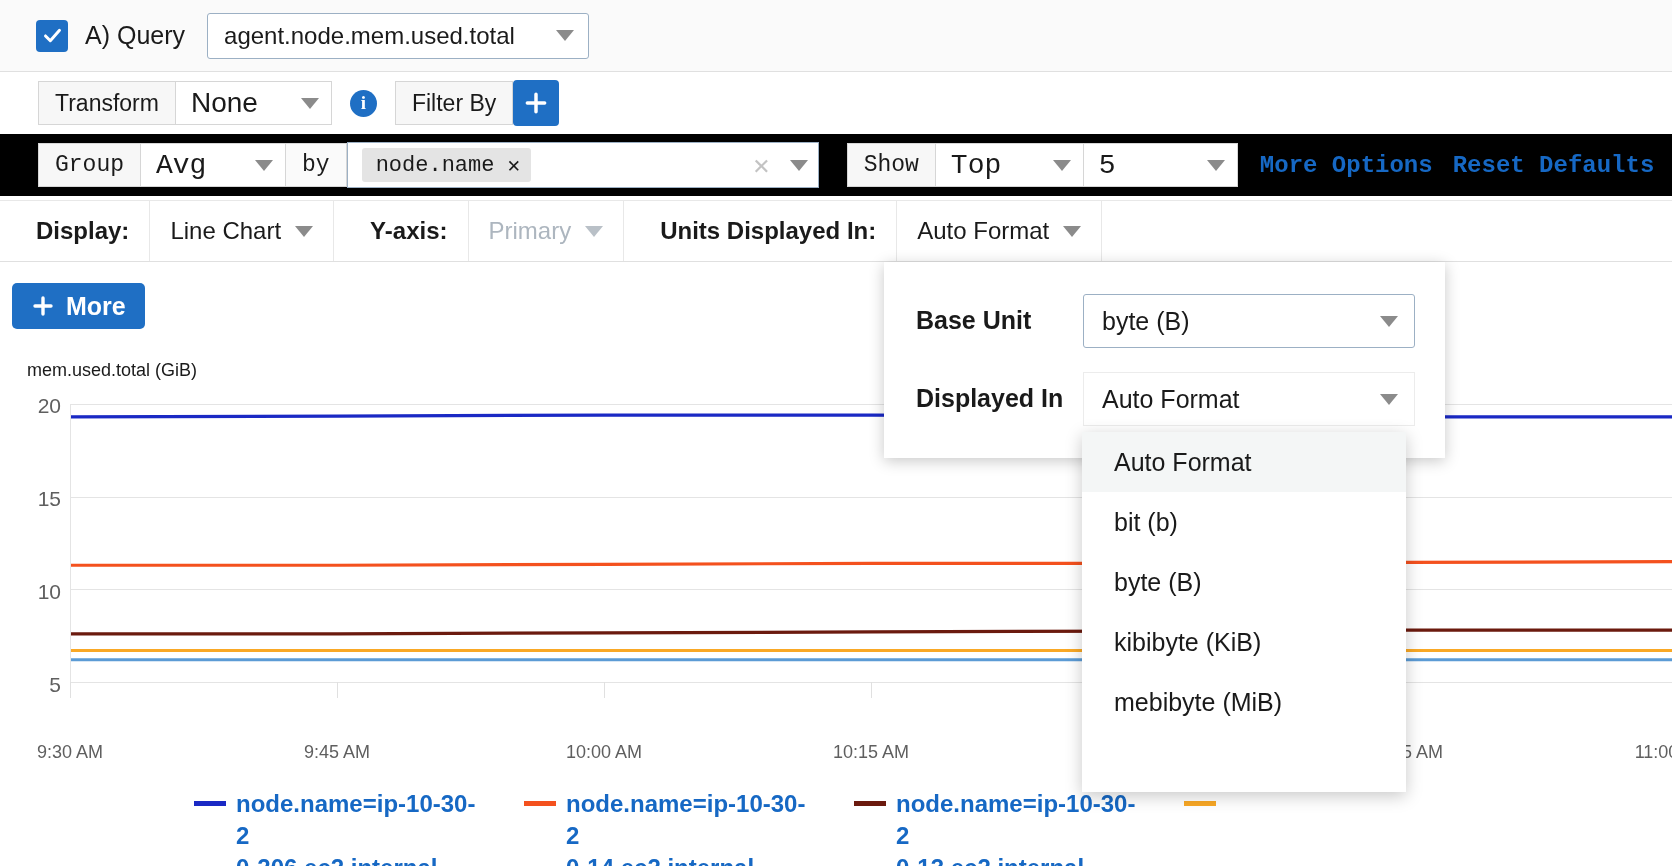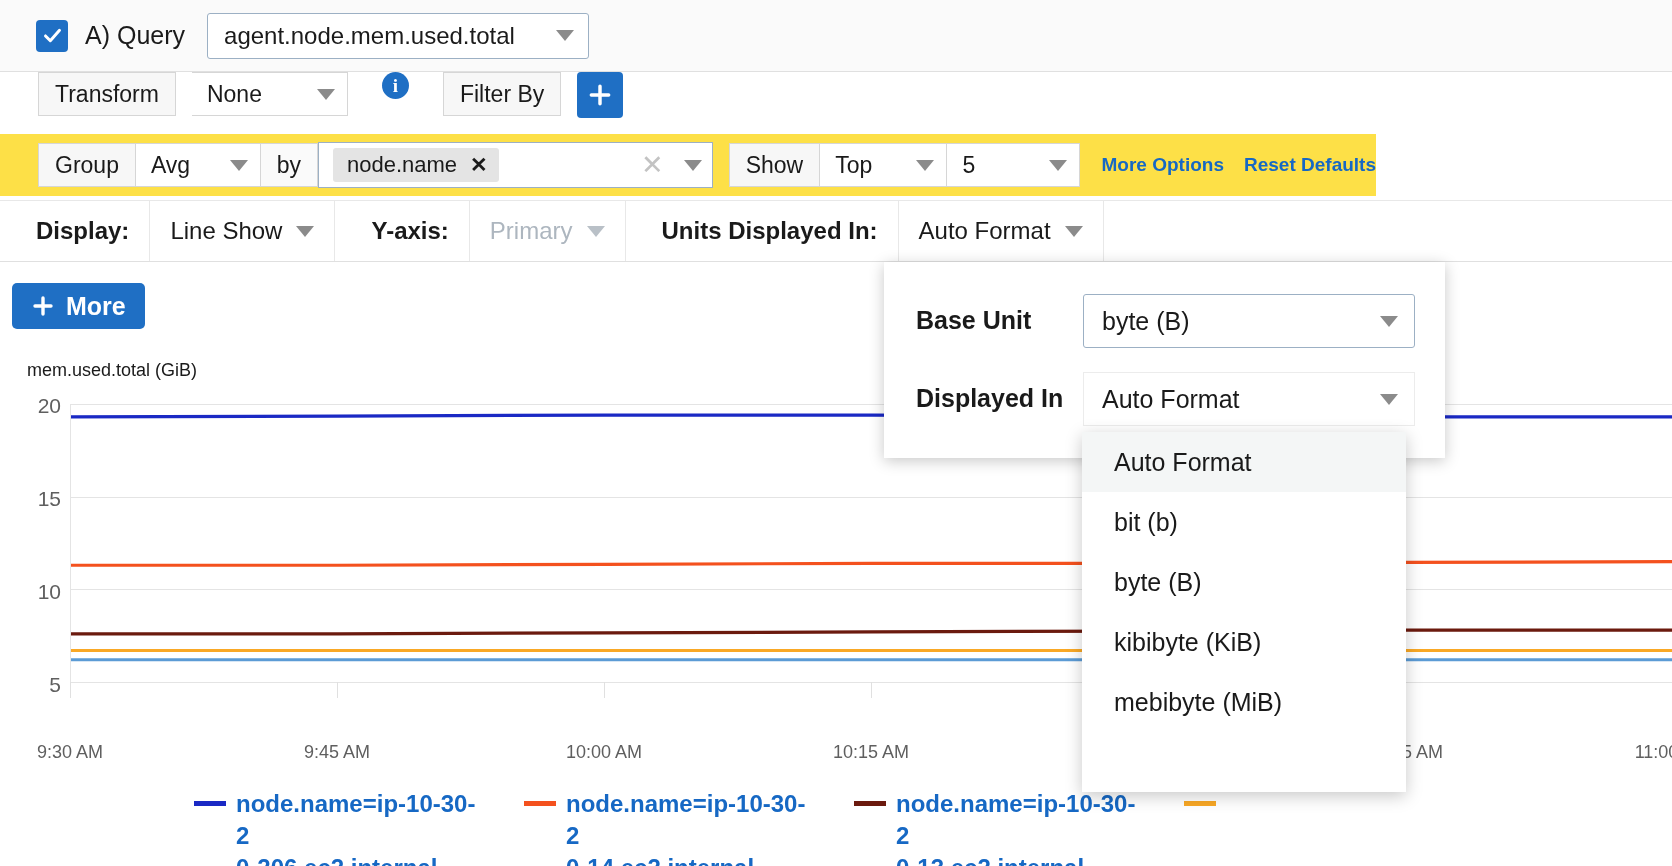--- a/index.html
+++ b/index.html
@@ -33,69 +33,69 @@
     width: 382px; height: 46px; background: #fff;
     border: 1px solid #9cb0c4; border-radius: 3px;
     display: flex; align-items: center; justify-content: space-between;
     padding: 0 14px 0 16px; cursor: pointer; gap: 24px;
   }
   .metric-select .val { font-size: 24px; color: #1a1a1a; white-space: nowrap; }
 
   .qb-row2 {
     position: absolute; left: 0; top: 72px; width: 1672px; height: 62px;
     background: #ffffff;
-    display: flex; padding-left: 38px; gap: 16px;
+    display: flex; align-items: center; padding-left: 38px;
   }
   .seg {
     height: 44px; display: flex; align-items: center;
     border: 1px solid #d6d6d6; background: #f7f7f7;
     font-size: 23px; color: #1a1a1a; padding: 0 16px; white-space: nowrap;
   }
   .seg.btn { cursor: pointer; }
   .seg-dd {
     height: 44px; display: flex; align-items: center; justify-content: space-between;
     border: 1px solid #d6d6d6; border-left: none; background: #ffffff;
-    font-size: 23px; color: #1a1a1a; padding: 0 12px 0 15px; cursor: pointer;
+    font-size: 28px; color: #1a1a1a; padding: 0 12px 0 15px; cursor: pointer;
   }
   .caret { width: 0; height: 0; border-left: 9px solid transparent;
            border-right: 9px solid transparent; border-top: 11px solid #8b8b8b;
            margin-left: 14px; flex: 0 0 auto; }
   .caret.light { border-top-color: #b9c0c7; }
   .info-icon {
     width: 27px; height: 27px; border-radius: 50%; background: #1f6fc4;
     color: #fff; font-size: 19px; font-weight: bold; font-family: "Liberation Serif", serif;
     display: flex; align-items: center; justify-content: center;
     margin: 0 18px; cursor: pointer; flex: 0 0 auto;
   }
   .plus-btn {
     width: 46px; height: 46px; background: #1f6fc4; border-radius: 4px;
     display: flex; align-items: center; justify-content: center;
     cursor: pointer; flex: 0 0 auto;
   }
   .plus-btn svg { width: 26px; height: 26px; }
 
   .qb-row3 {
-    position: absolute; left: 0; top: 134px; width: 1376px; height: 62px;
-    background: #fde047;
-    display: flex; align-items: center; padding-left: 38px;
+    position: absolute; left: 0; top: 134px; width: 1672px; height: 62px;
+    background: #000000;
+    display: flex; align-items: center; padding-left: 38px; font-family: Liberation Mono, monospace;
   }
   .tag-field {
     width: 472px; height: 46px; background: #fff; border: 1px solid #9cb0c4;
     display: flex; align-items: center; padding: 0 10px 0 14px; cursor: text;
   }
   .chip {
     background: #e4e4e4; border-radius: 3px; height: 34px;
     display: flex; align-items: center; padding: 0 11px 0 14px;
     font-size: 22px; color: #1a1a1a; white-space: nowrap;
   }
   .chip .x { font-size: 21px; font-weight: bold; margin-left: 13px; cursor: pointer; }
   .tag-field .spacer { flex: 1; }
   .clear-x { font-size: 27px; color: #c3c3c3; margin-right: 6px; cursor: pointer; }
   .link {
-    color: #1668c4; font-size: 19px; font-weight: bold; white-space: nowrap; cursor: pointer;
+    color: #1668c4; font-size: 24px; font-weight: bold; white-space: nowrap; cursor: pointer;
   }
 
   
   .display-row {
     position: absolute; left: 0; top: 200px; width: 1672px; height: 62px;
     background: #ffffff; border-top: 1px solid #e8e8e8; border-bottom: 1px solid #e0e0e0;
     display: flex; align-items: stretch;
   }
   .dcell {
     display: flex; align-items: center; padding: 0 20px;
@@ -219,37 +219,37 @@
     <div class="tag-field">
       <span class="chip">
         <span>node.name</span>
         <span class="x">✕</span>
       </span>
       <span class="spacer"></span>
       <span class="clear-x">✕</span>
       <span class="caret"></span>
     </div>
 
-    <div class="seg" style="margin-left:16px;background:#f7f7f7;">Show</div>
+    <div class="seg" style="margin-left:28px;background:#f7f7f7;">Show</div>
     <div class="seg-dd" style="width:148px">
       <span>Top</span>
       <span class="caret"></span>
     </div>
     <div class="seg-dd" style="width:154px">
       <span>5</span>
       <span class="caret"></span>
     </div>
     <div class="link" style="margin-left:22px">More Options</div>
     <div class="link" style="margin-left:20px">Reset Defaults</div>
   </div>
 
   <div class="display-row">
     <div class="dcell bold">Display:</div>
     <div class="dcell pick">
-      <span>Line Show</span>
+      <span>Line Chart</span>
       <span class="caret"></span>
     </div>
     <div class="dcell bold">Y-axis:</div>
     <div class="dcell pick muted">
       <span>Primary</span>
       <span class="caret light"></span>
     </div>
     <div class="dcell bold">Units Displayed In:</div>
     <div class="dcell pick">
       <span>Auto Format</span>

